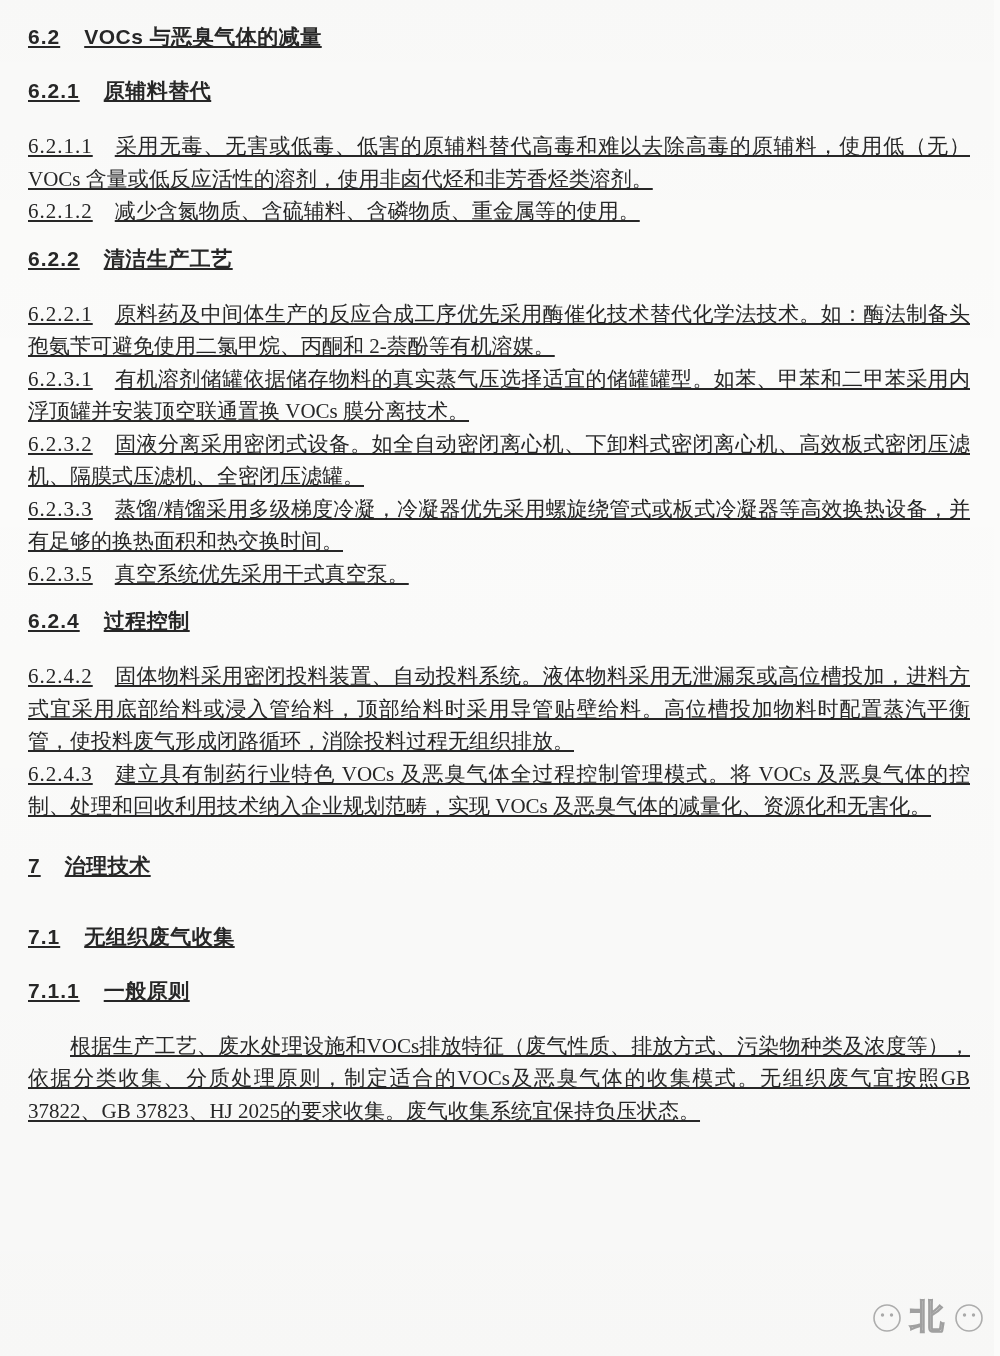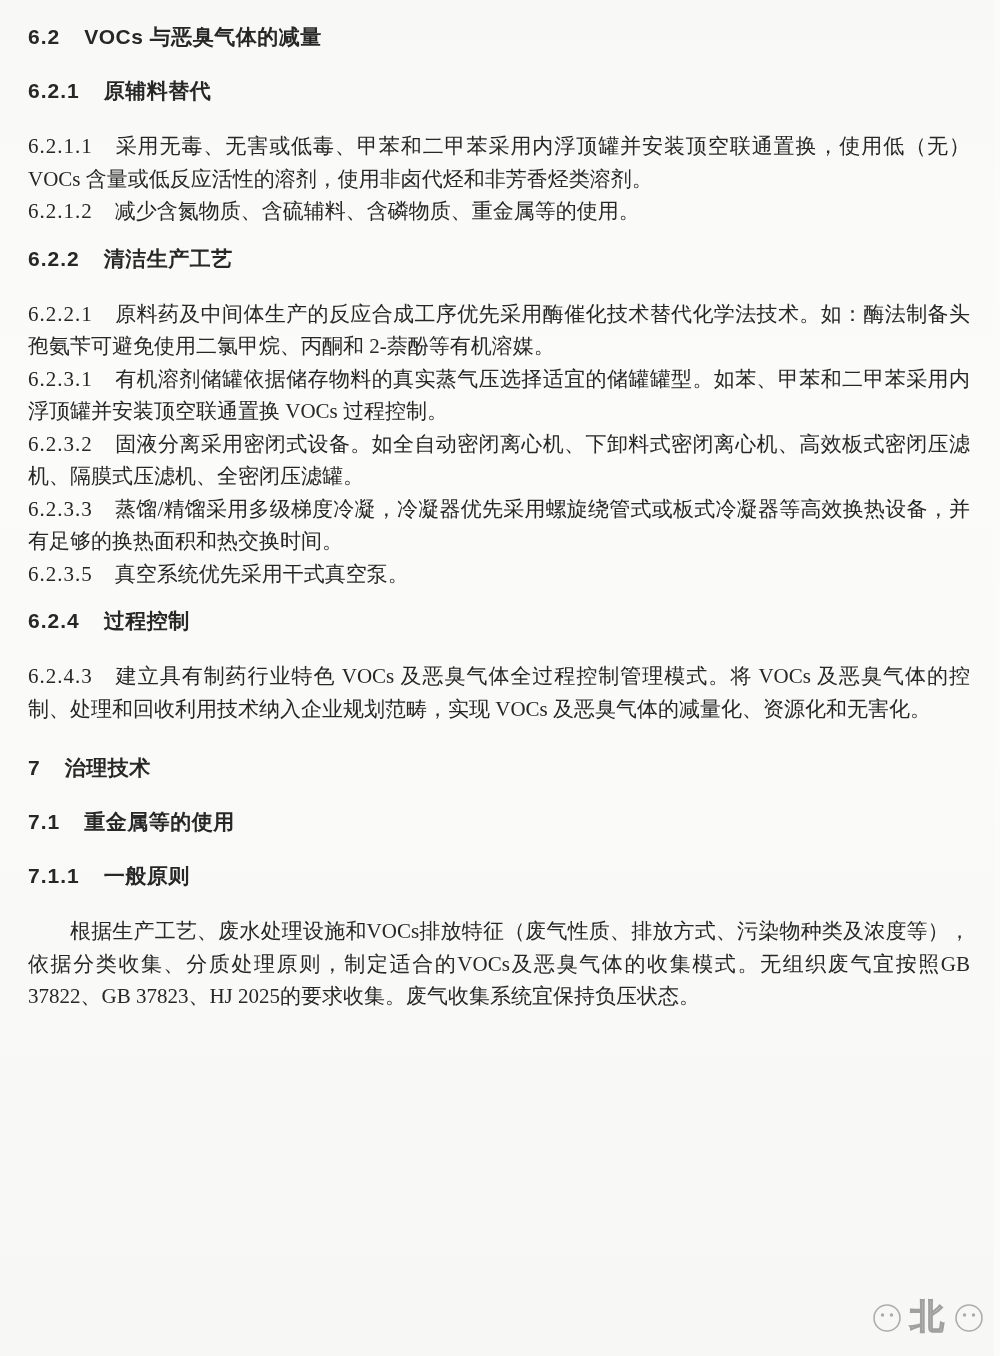--- a/index.html
+++ b/index.html
@@ -18,40 +18,41 @@
     width: 994px;
     height: 1356px;
     padding: 20px 24px 10px 28px;
     background:
       linear-gradient(180deg, rgba(0,0,0,0.012) 0%, rgba(0,0,0,0) 30%, rgba(0,0,0,0.015) 100%),
       #fbfbfa;
     color: #272727;
     font-family: "Liberation Serif", "DejaVu Serif", serif;
     font-size: 21px;
     position: relative;
+    text-decoration: underline;
   }
   .block {
     text-align: justify;
     line-height: 32.5px;
     margin: 0;
   }
   .block .num {
     margin-right: 22px;
     letter-spacing: 1px;
     white-space: nowrap;
   }
   .heading {
     font-family: "Liberation Sans", "DejaVu Sans", sans-serif;
     font-weight: 700;
     font-size: 21px;
     line-height: 30px;
     letter-spacing: 0.5px;
   }
   .heading .num { margin-right: 24px; }
-  .heading.lvl1 { margin: 28px 0 24px 0; }
+  .heading.lvl1 { margin: 28px 0 41px 0; }
   .heading.lvl2 { margin: 12px 0 24px 0; }
   .heading.lvl3 { margin: 16px 0 24px 0; }
   .block:first-child { margin-top: 2px; }
   .clause { margin: 0; }
   .paragraph { text-indent: 2em; margin: 0; }
 
   .watermark {
     position: absolute;
     right: 8px;
     bottom: 16px;
@@ -68,32 +69,33 @@
   }
   .wm-icon { display: inline-block; line-height: 0; opacity: 0.85; }
 </style>
 </head>
 <body>
 
 <div class="page">
   <main>
       <div class="block heading lvl2"><span class="num">6.2</span><span class="txt">VOCs 与恶臭气体的减量</span></div>
       <div class="block heading lvl3"><span class="num">6.2.1</span><span class="txt">原辅料替代</span></div>
-      <div class="block clause"><span class="num">6.2.1.1</span><span class="txt">采用无毒、无害或低毒、甲苯和二甲苯采用内浮顶罐并安装顶空联通置换，使用低（无）VOCs 含量或低反应活性的溶剂，使用非卤代烃和非芳香烃类溶剂。</span></div>
+      <div class="block clause"><span class="num">6.2.1.1</span><span class="txt">采用无毒、无害或低毒、低害的原辅料替代高毒和难以去除高毒的原辅料，使用低（无）VOCs 含量或低反应活性的溶剂，使用非卤代烃和非芳香烃类溶剂。</span></div>
       <div class="block clause"><span class="num">6.2.1.2</span><span class="txt">减少含氮物质、含硫辅料、含磷物质、重金属等的使用。</span></div>
       <div class="block heading lvl3"><span class="num">6.2.2</span><span class="txt">清洁生产工艺</span></div>
       <div class="block clause"><span class="num">6.2.2.1</span><span class="txt">原料药及中间体生产的反应合成工序优先采用酶催化技术替代化学法技术。如：酶法制备头孢氨苄可避免使用二氯甲烷、丙酮和 2-萘酚等有机溶媒。</span></div>
-      <div class="block clause"><span class="num">6.2.3.1</span><span class="txt">有机溶剂储罐依据储存物料的真实蒸气压选择适宜的储罐罐型。如苯、甲苯和二甲苯采用内浮顶罐并安装顶空联通置换 VOCs 过程控制。</span></div>
+      <div class="block clause"><span class="num">6.2.3.1</span><span class="txt">有机溶剂储罐依据储存物料的真实蒸气压选择适宜的储罐罐型。如苯、甲苯和二甲苯采用内浮顶罐并安装顶空联通置换 VOCs 膜分离技术。</span></div>
       <div class="block clause"><span class="num">6.2.3.2</span><span class="txt">固液分离采用密闭式设备。如全自动密闭离心机、下卸料式密闭离心机、高效板式密闭压滤机、隔膜式压滤机、全密闭压滤罐。</span></div>
       <div class="block clause"><span class="num">6.2.3.3</span><span class="txt">蒸馏/精馏采用多级梯度冷凝，冷凝器优先采用螺旋绕管式或板式冷凝器等高效换热设备，并有足够的换热面积和热交换时间。</span></div>
       <div class="block clause"><span class="num">6.2.3.5</span><span class="txt">真空系统优先采用干式真空泵。</span></div>
       <div class="block heading lvl3"><span class="num">6.2.4</span><span class="txt">过程控制</span></div>
+      <div class="block clause"><span class="num">6.2.4.2</span><span class="txt">固体物料采用密闭投料装置、自动投料系统。液体物料采用无泄漏泵或高位槽投加，进料方式宜采用底部给料或浸入管给料，顶部给料时采用导管贴壁给料。高位槽投加物料时配置蒸汽平衡管，使投料废气形成闭路循环，消除投料过程无组织排放。</span></div>
       <div class="block clause"><span class="num">6.2.4.3</span><span class="txt">建立具有制药行业特色 VOCs 及恶臭气体全过程控制管理模式。将 VOCs 及恶臭气体的控制、处理和回收利用技术纳入企业规划范畴，实现 VOCs 及恶臭气体的减量化、资源化和无害化。</span></div>
       <div class="block heading lvl1"><span class="num">7</span><span class="txt">治理技术</span></div>
-      <div class="block heading lvl2"><span class="num">7.1</span><span class="txt">重金属等的使用</span></div>
+      <div class="block heading lvl2"><span class="num">7.1</span><span class="txt">无组织废气收集</span></div>
       <div class="block heading lvl3"><span class="num">7.1.1</span><span class="txt">一般原则</span></div>
       <div class="block paragraph"><span class="txt">根据生产工艺、废水处理设施和VOCs排放特征（废气性质、排放方式、污染物种类及浓度等），依据分类收集、分质处理原则，制定适合的VOCs及恶臭气体的收集模式。无组织废气宜按照GB 37822、GB 37823、HJ 2025的要求收集。废气收集系统宜保持负压状态。</span></div>
     </main>
 
   <div class="watermark">
     <span class="wm-icon">
       <svg width="34" height="34" viewBox="0 0 34 34">
         <circle cx="17" cy="18" r="13" fill="none" stroke="rgba(145,145,145,0.85)" stroke-width="1.6"></circle>
         <circle cx="12.5" cy="15" r="1.7" fill="rgba(145,145,145,0.9)"></circle>
         <circle cx="21.5" cy="15" r="1.7" fill="rgba(145,145,145,0.9)"></circle>

